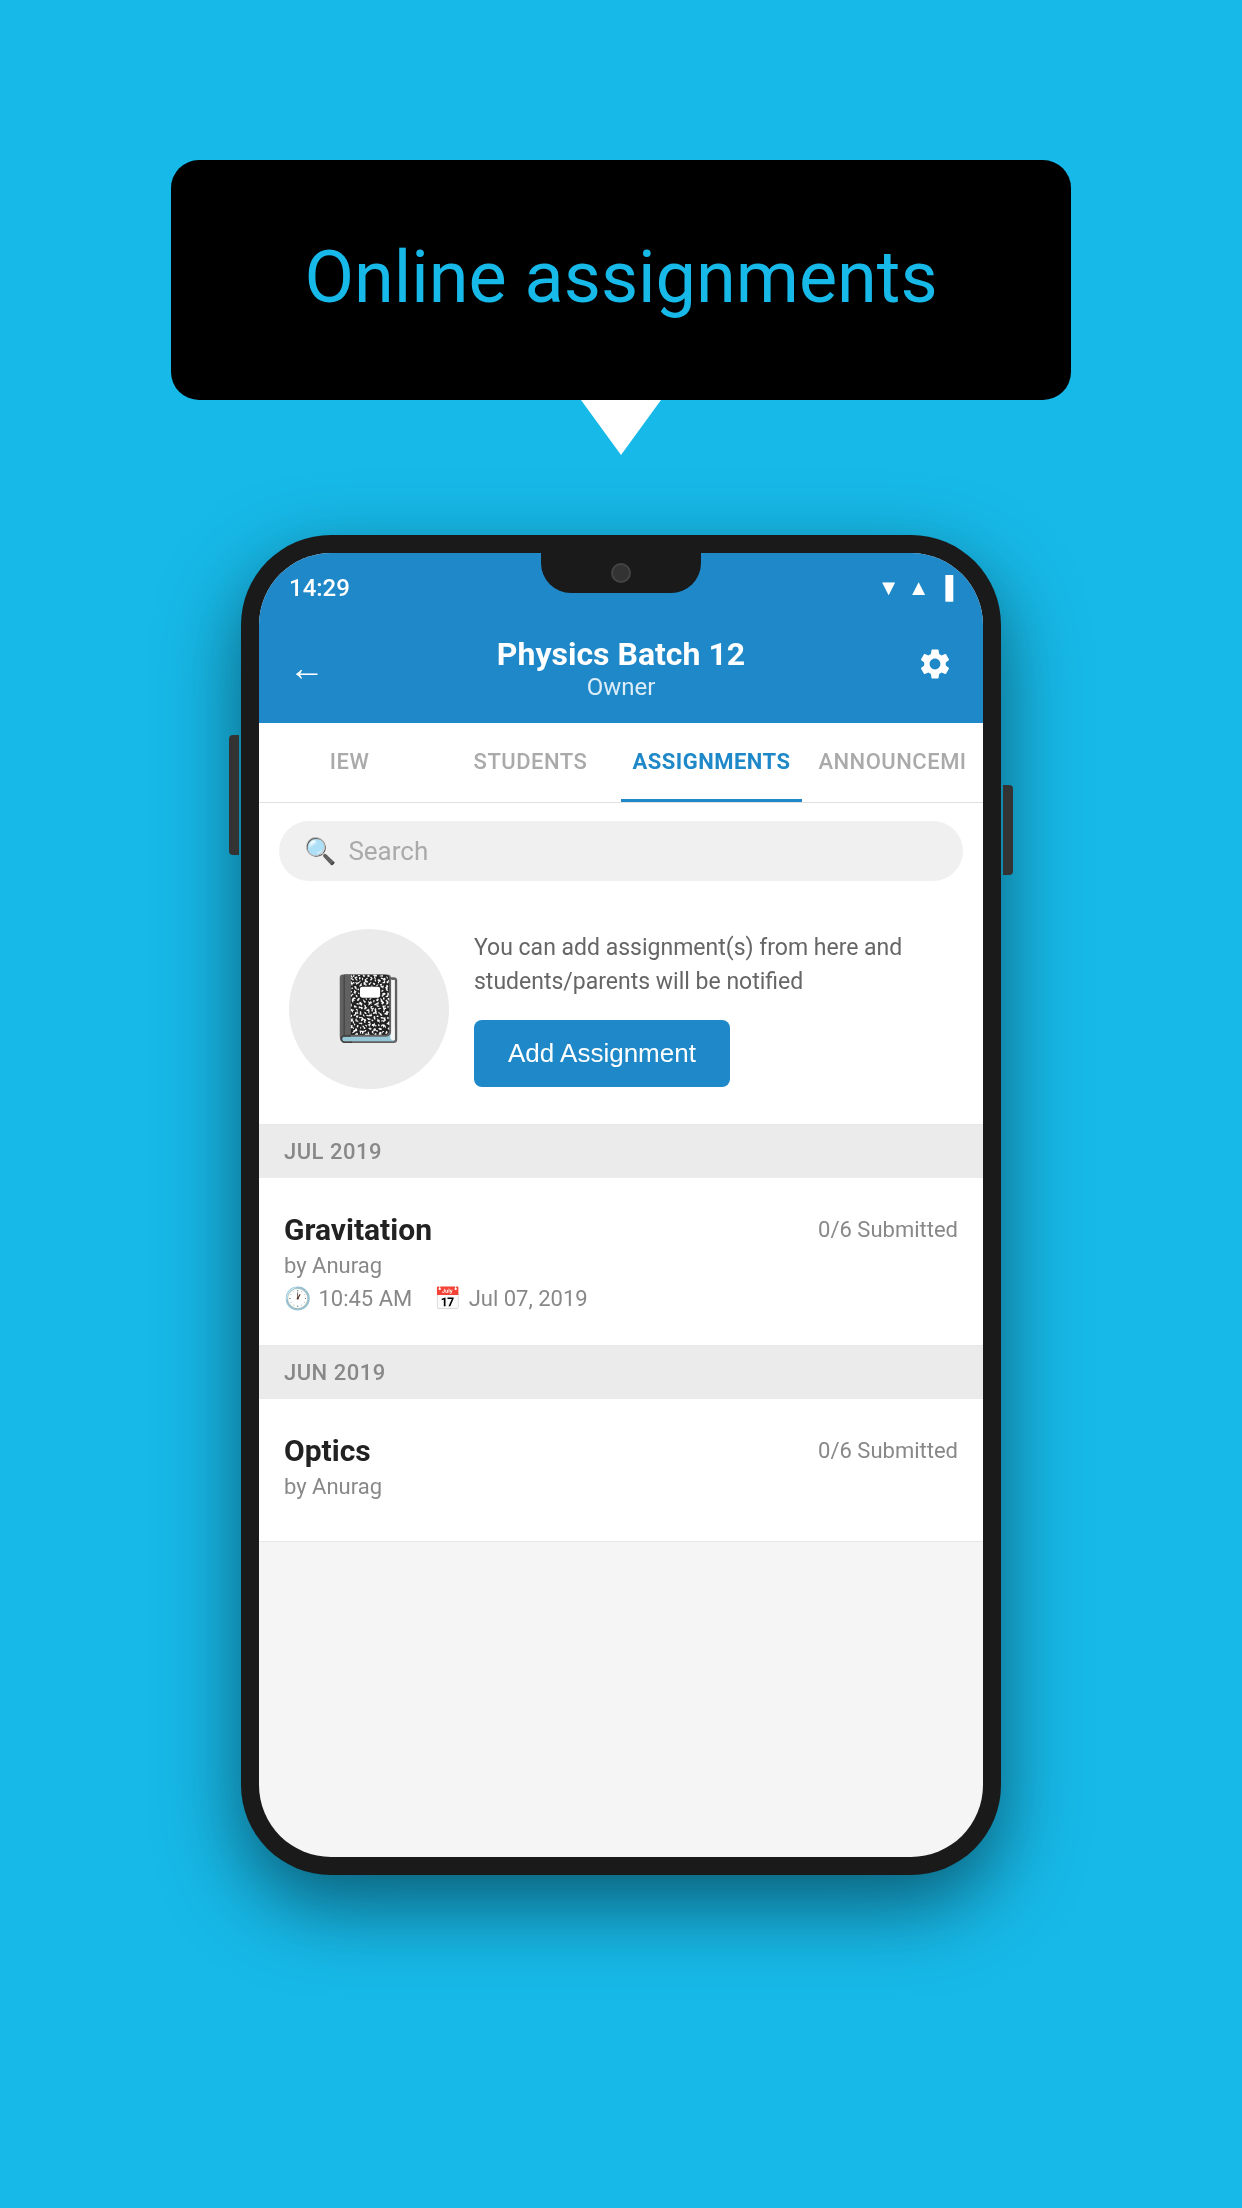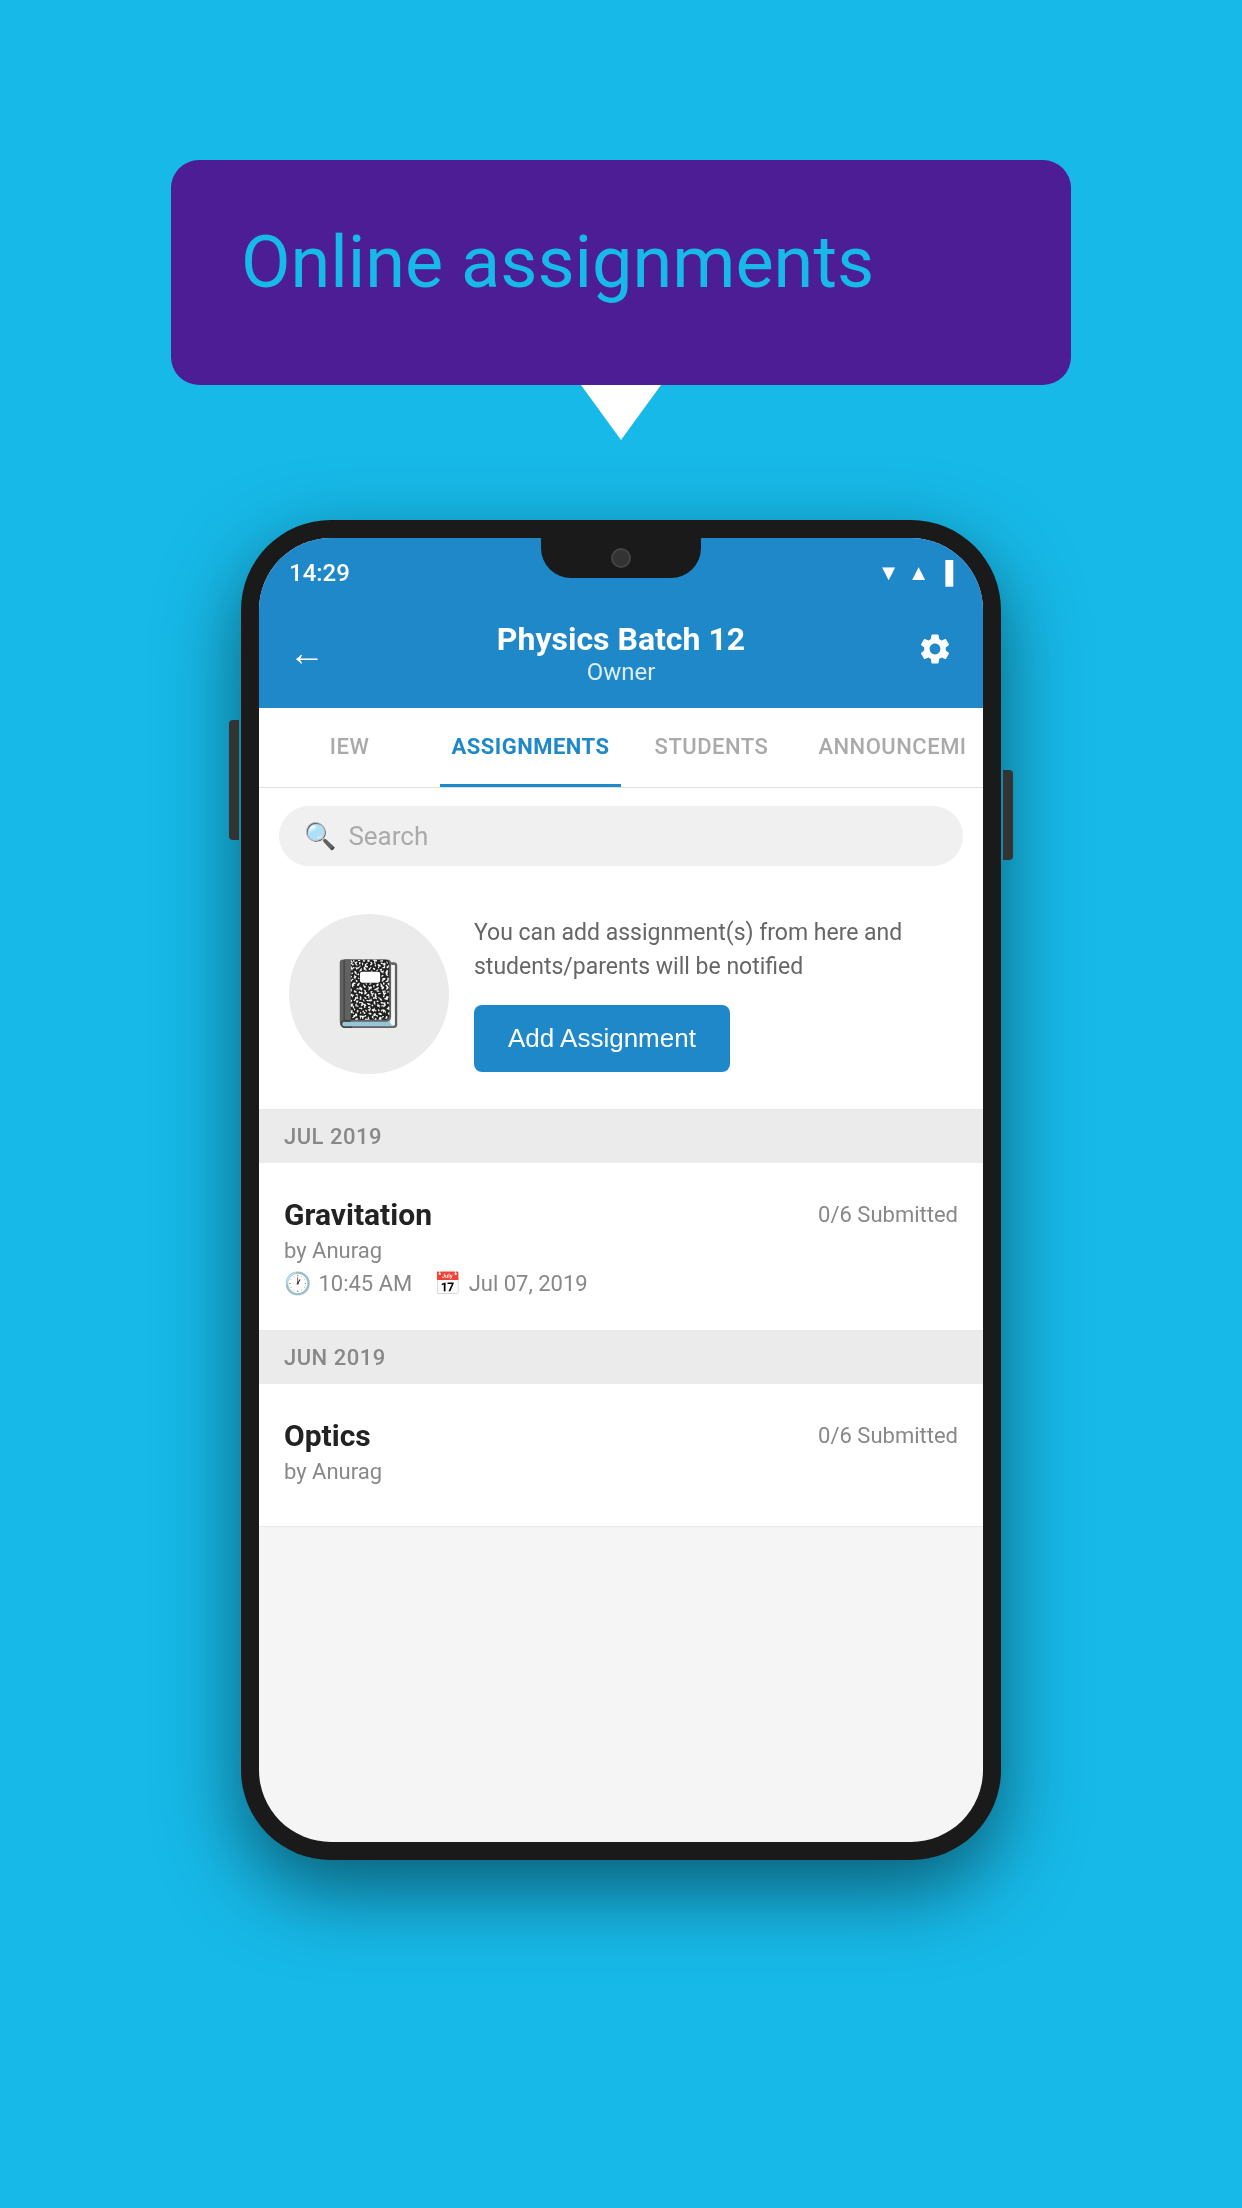--- a/index.html
+++ b/index.html
@@ -17,24 +17,24 @@
     }
 
     
     .speech-bubble-container {
       margin-top: 160px;
       position: relative;
       width: 900px;
     }
 
     .speech-bubble {
-      background: #4c1d95;
+      background: #000000;
       border-radius: 28px;
-      padding: 60px 70px 60px 70px;
-      text-align: left;
+      padding: 75px 70px 60px 70px;
+      text-align: center;
     }
 
     .speech-bubble-title {
       color: #17B9E8;
       font-size: 72px;
       font-weight: 400;
       margin-bottom: 20px;
     }
 
     .speech-bubble-subtitle {
@@ -411,25 +411,25 @@
           <svg class="gear-svg" viewBox="0 0 24 24" xmlns="http://www.w3.org/2000/svg">
             <path d="M19.14 12.94c.04-.3.06-.61.06-.94 0-.32-.02-.64-.07-.94l2.03-1.58c.18-.14.23-.41.12-.61l-1.92-3.32c-.12-.22-.37-.29-.59-.22l-2.39.96c-.5-.38-1.03-.7-1.62-.94l-.36-2.54c-.04-.24-.24-.41-.48-.41h-3.84c-.24 0-.43.17-.47.41l-.36 2.54c-.59.24-1.13.57-1.62.94l-2.39-.96c-.22-.08-.47 0-.59.22L2.74 8.87c-.12.21-.08.47.12.61l2.03 1.58c-.05.3-.09.63-.09.94s.02.64.07.94l-2.03 1.58c-.18.14-.23.41-.12.61l1.92 3.32c.12.22.37.29.59.22l2.39-.96c.5.38 1.03.7 1.62.94l.36 2.54c.05.24.24.41.48.41h3.84c.24 0 .44-.17.47-.41l.36-2.54c.59-.24 1.13-.56 1.62-.94l2.39.96c.22.08.47 0 .59-.22l1.92-3.32c.12-.22.07-.47-.12-.61l-2.01-1.58zM12 15.6c-1.98 0-3.6-1.62-3.6-3.6s1.62-3.6 3.6-3.6 3.6 1.62 3.6 3.6-1.62 3.6-3.6 3.6z"></path>
           </svg>
         </span>
       </div>
 
       <div class="tabs-bar">
         <div class="tab-item">
           <span>IEW</span>
         </div>
+        <div class="tab-item">
+          <span>STUDENTS</span>
+        </div>
         <div class="tab-item active">
           <span>ASSIGNMENTS</span>
-        </div>
-        <div class="tab-item">
-          <span>STUDENTS</span>
         </div>
         <div class="tab-item">
           <span>ANNOUNCEMI</span>
         </div>
       </div>
 
       <div class="content-area">
 
         <div class="search-container">
           <div class="search-box">

